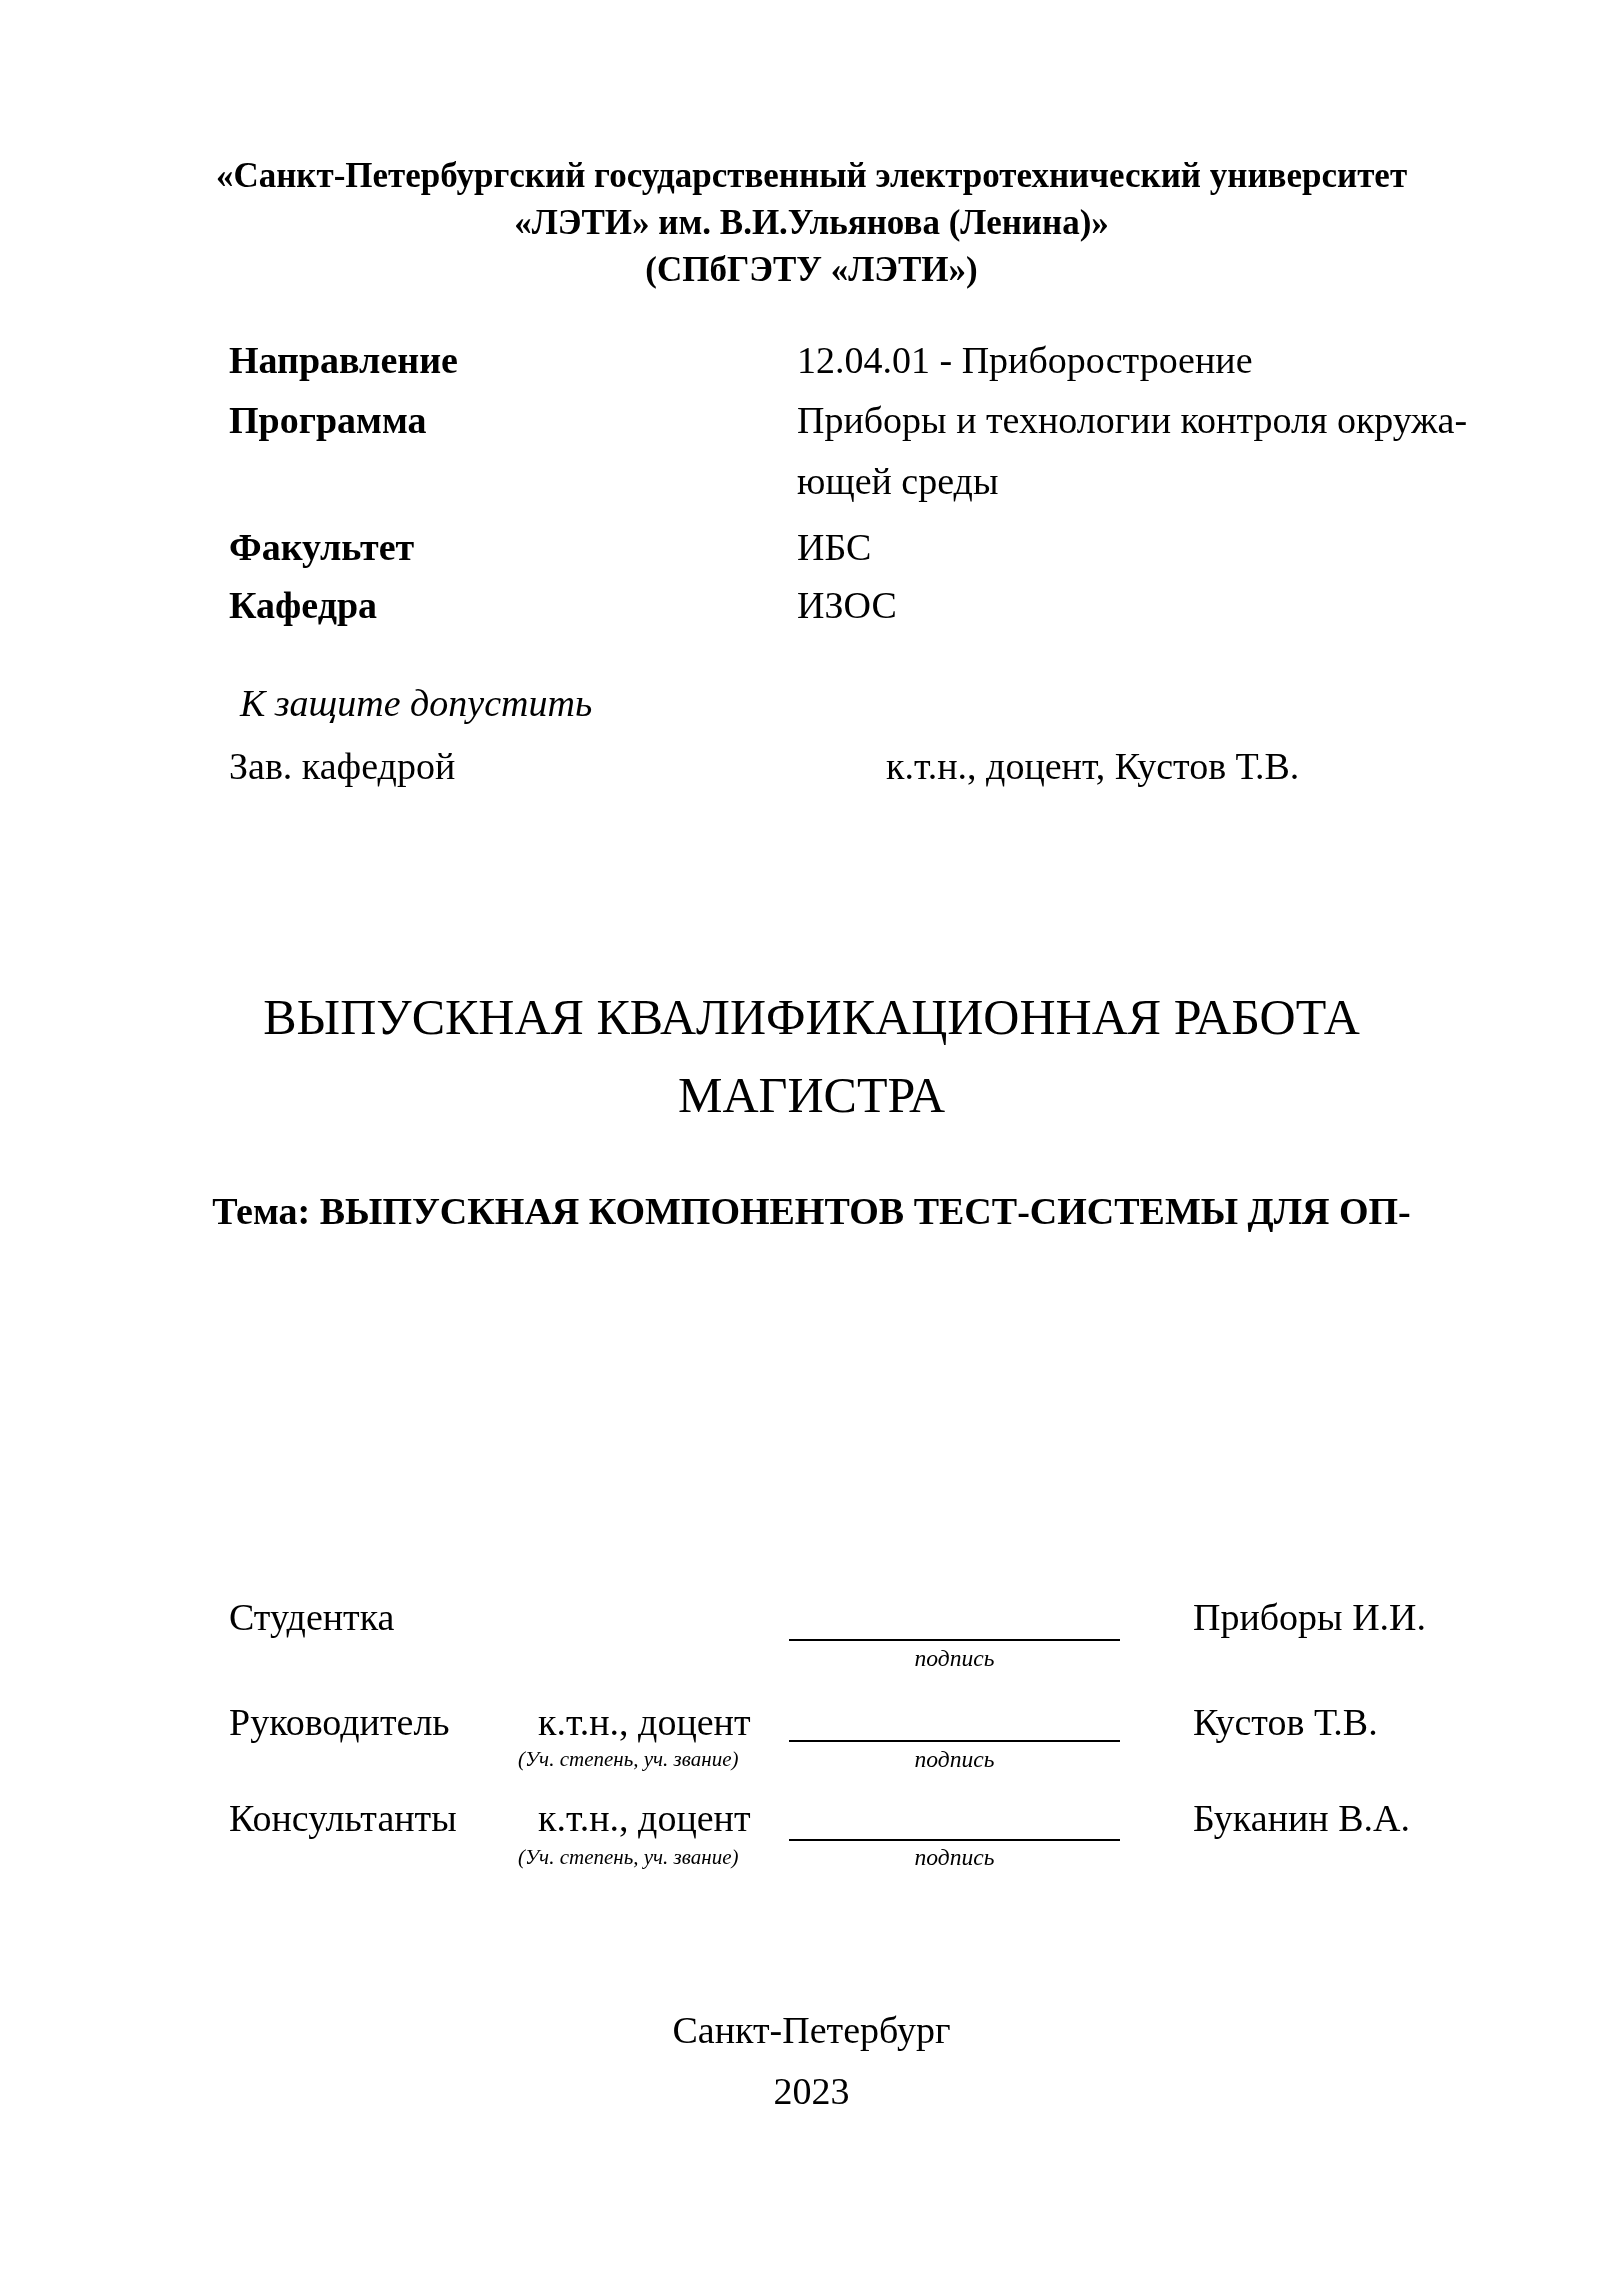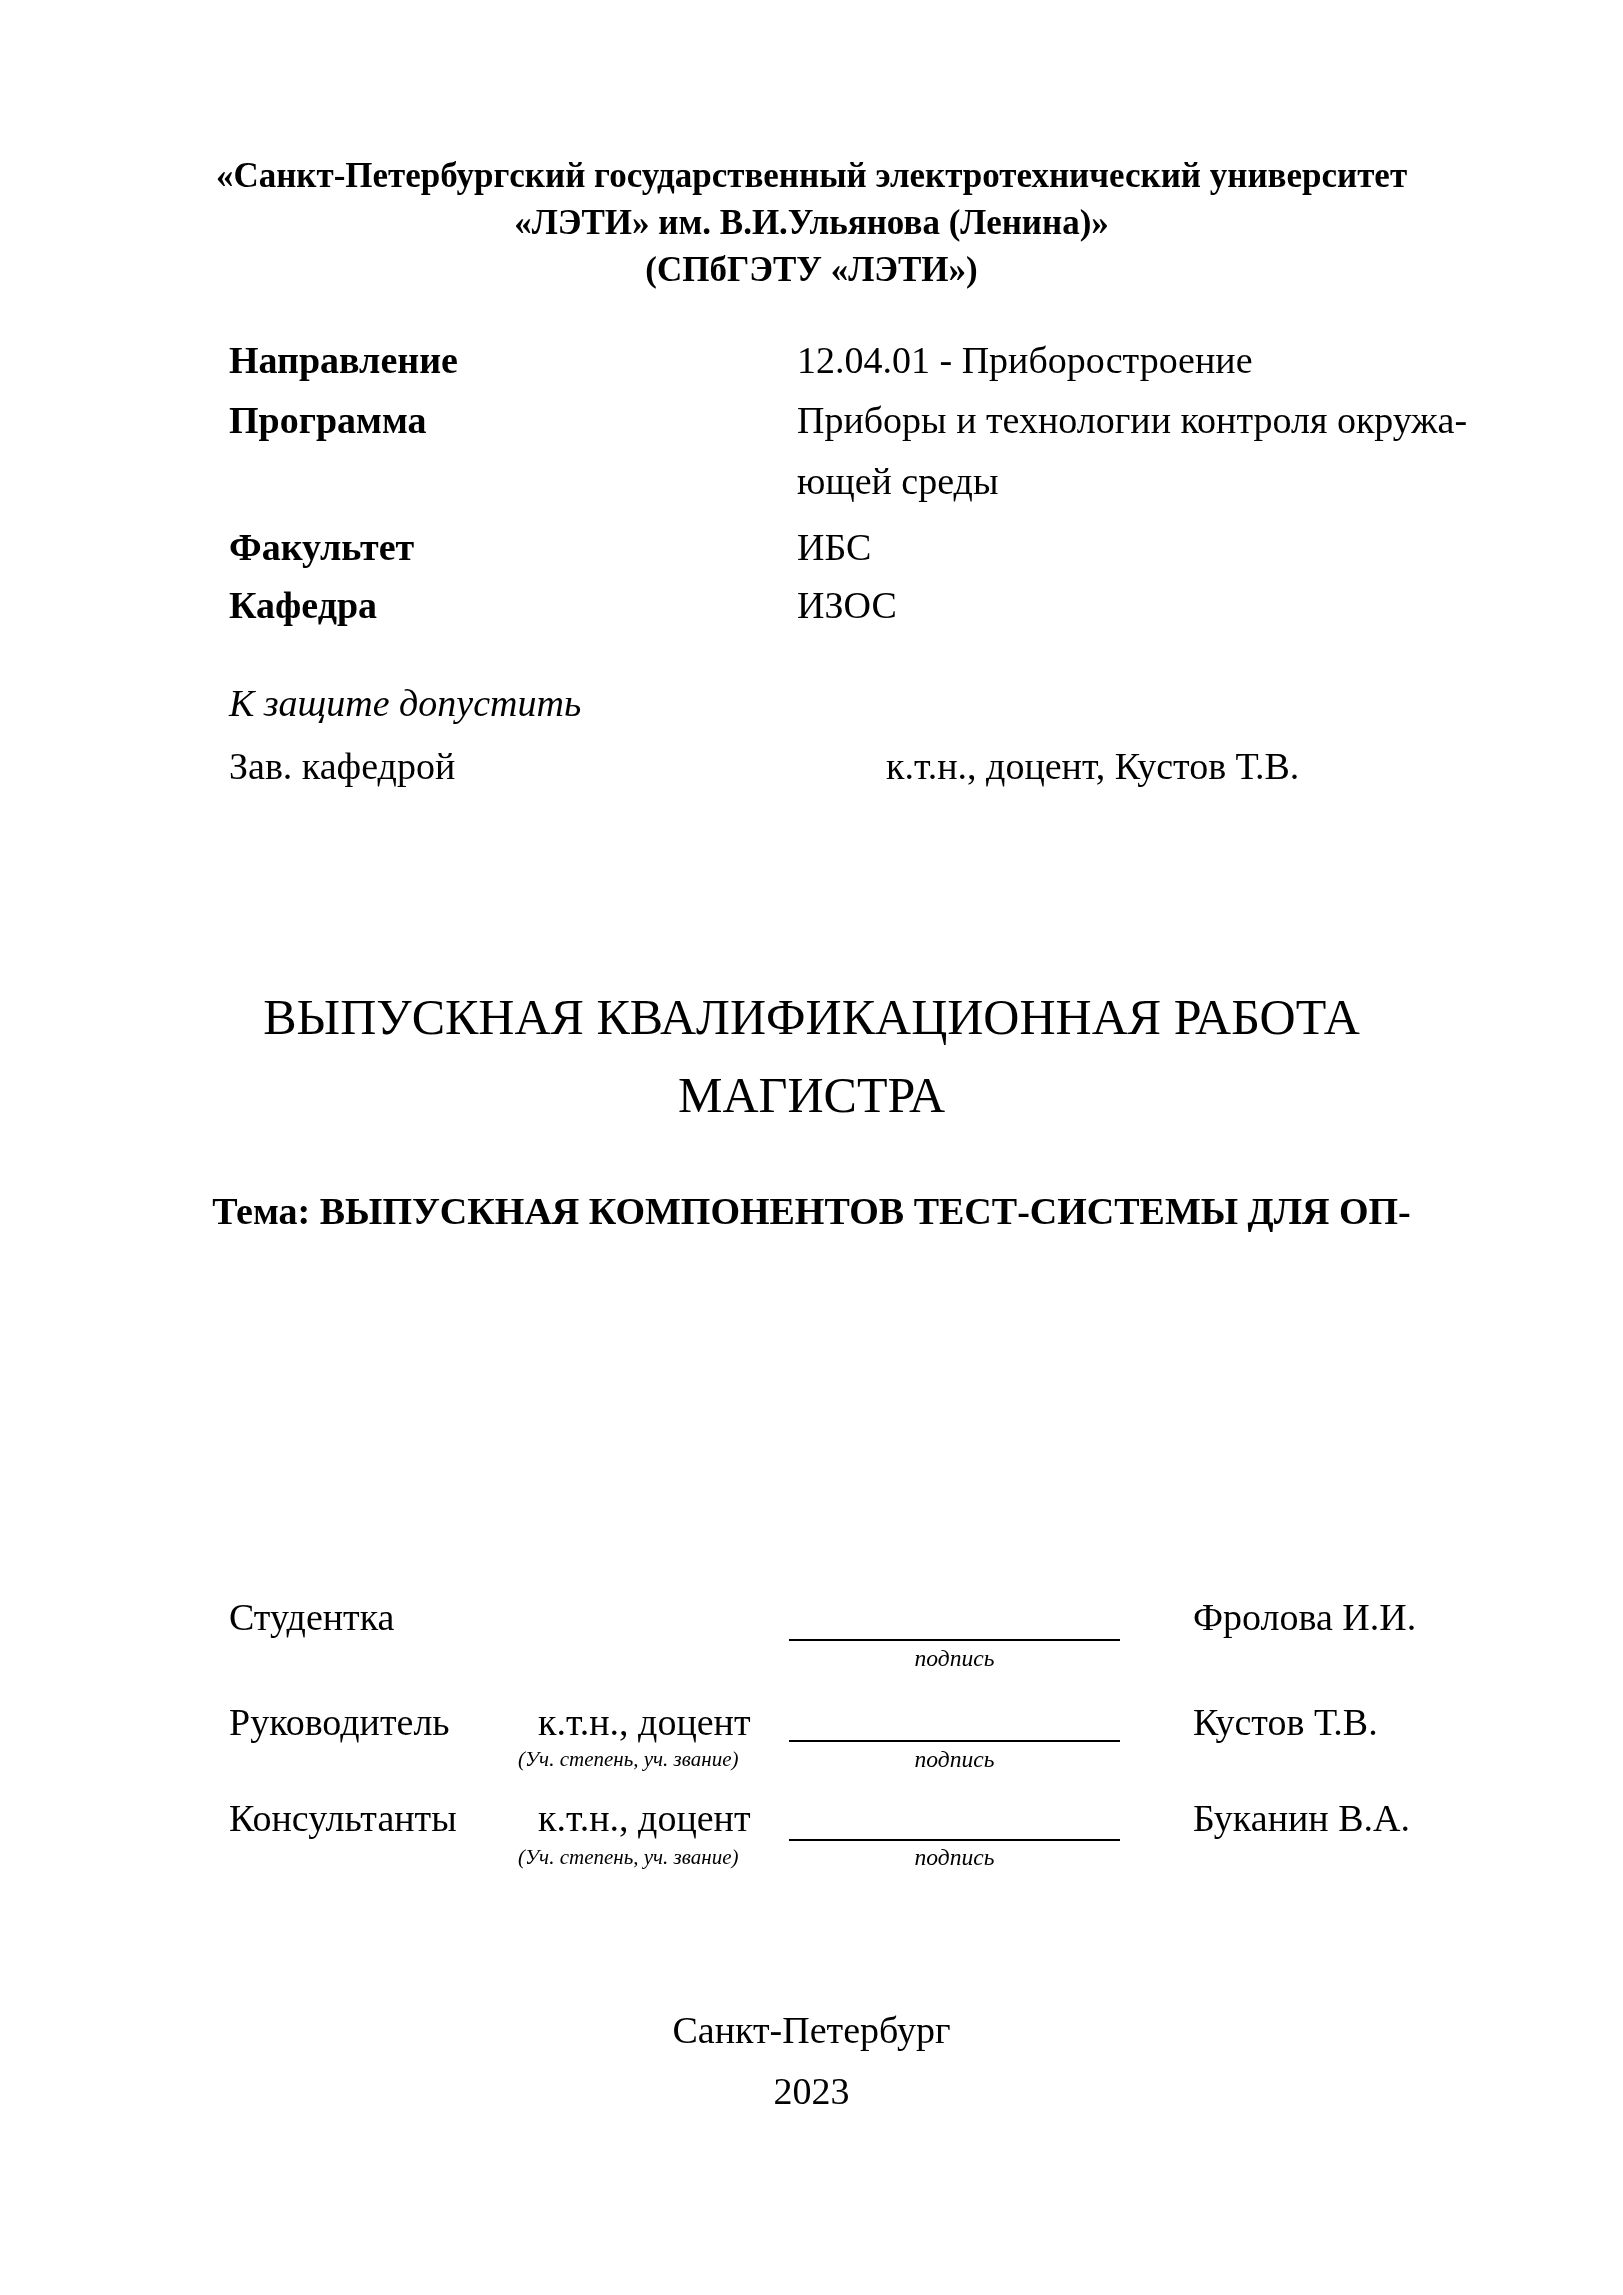--- a/index.html
+++ b/index.html
@@ -10,21 +10,21 @@
     height: 2295px;
     background: #ffffff;
     color: #000000;
     font-family: "Liberation Serif", "DejaVu Serif", serif;
     overflow: hidden;
     text-decoration: underline;
   }
   .abs { position: absolute; line-height: 1; white-space: nowrap; }
   .center { left: 0; width: 100%; text-align: center; }
   .bold { font-weight: bold; }
-  .italic { font-style: italic; }
+  .italic { font-style: italic; margin-left: 11px; }
 
   .hdr { font-size: 35px; font-weight: bold; }
   .body-txt { font-size: 38px; }
   .title-txt { font-size: 50px; }
   .theme-txt { font-size: 38px; font-weight: bold; }
 
   .sig-line {
     position: absolute;
     left: 789px;
     width: 331px;
@@ -76,21 +76,21 @@
   <div class="abs body-txt" style="left:886px; top:747px">к.т.н., доцент, Кустов Т.В.</div>
 
   <div class="abs center title-txt" style="top:992px">ВЫПУСКНАЯ КВАЛИФИКАЦИОННАЯ РАБОТА</div>
   <div class="abs center title-txt" style="top:1070px">МАГИСТРА</div>
 
   <div class="abs center theme-txt" style="top:1192px">Тема: ВЫПУСКНАЯ КОМПОНЕНТОВ ТЕСТ-СИСТЕМЫ ДЛЯ ОП-</div>
 
   <div class="abs body-txt" style="left:229px; top:1598px">Студентка</div>
   <div class="sig-line" style="top:1639px"></div>
   <div class="sig-caption" style="top:1647px">подпись</div>
-  <div class="abs body-txt" style="left:1193px; top:1598px">Фролова И.И.</div>
+  <div class="abs body-txt" style="left:1193px; top:1598px">Приборы И.И.</div>
 
   <div class="abs body-txt" style="left:229px; top:1703px">Руководитель</div>
   <div class="abs body-txt" style="left:538px; top:1703px">к.т.н., доцент</div>
   <div class="sig-line" style="top:1740px"></div>
   <div class="degree-caption" style="top:1749px">(Уч. степень, уч. звание)</div>
   <div class="sig-caption" style="top:1748px">подпись</div>
   <div class="abs body-txt" style="left:1193px; top:1703px">Кустов Т.В.</div>
 
   <div class="abs body-txt" style="left:229px; top:1799px">Консультанты</div>
   <div class="abs body-txt" style="left:538px; top:1799px">к.т.н., доцент</div>

